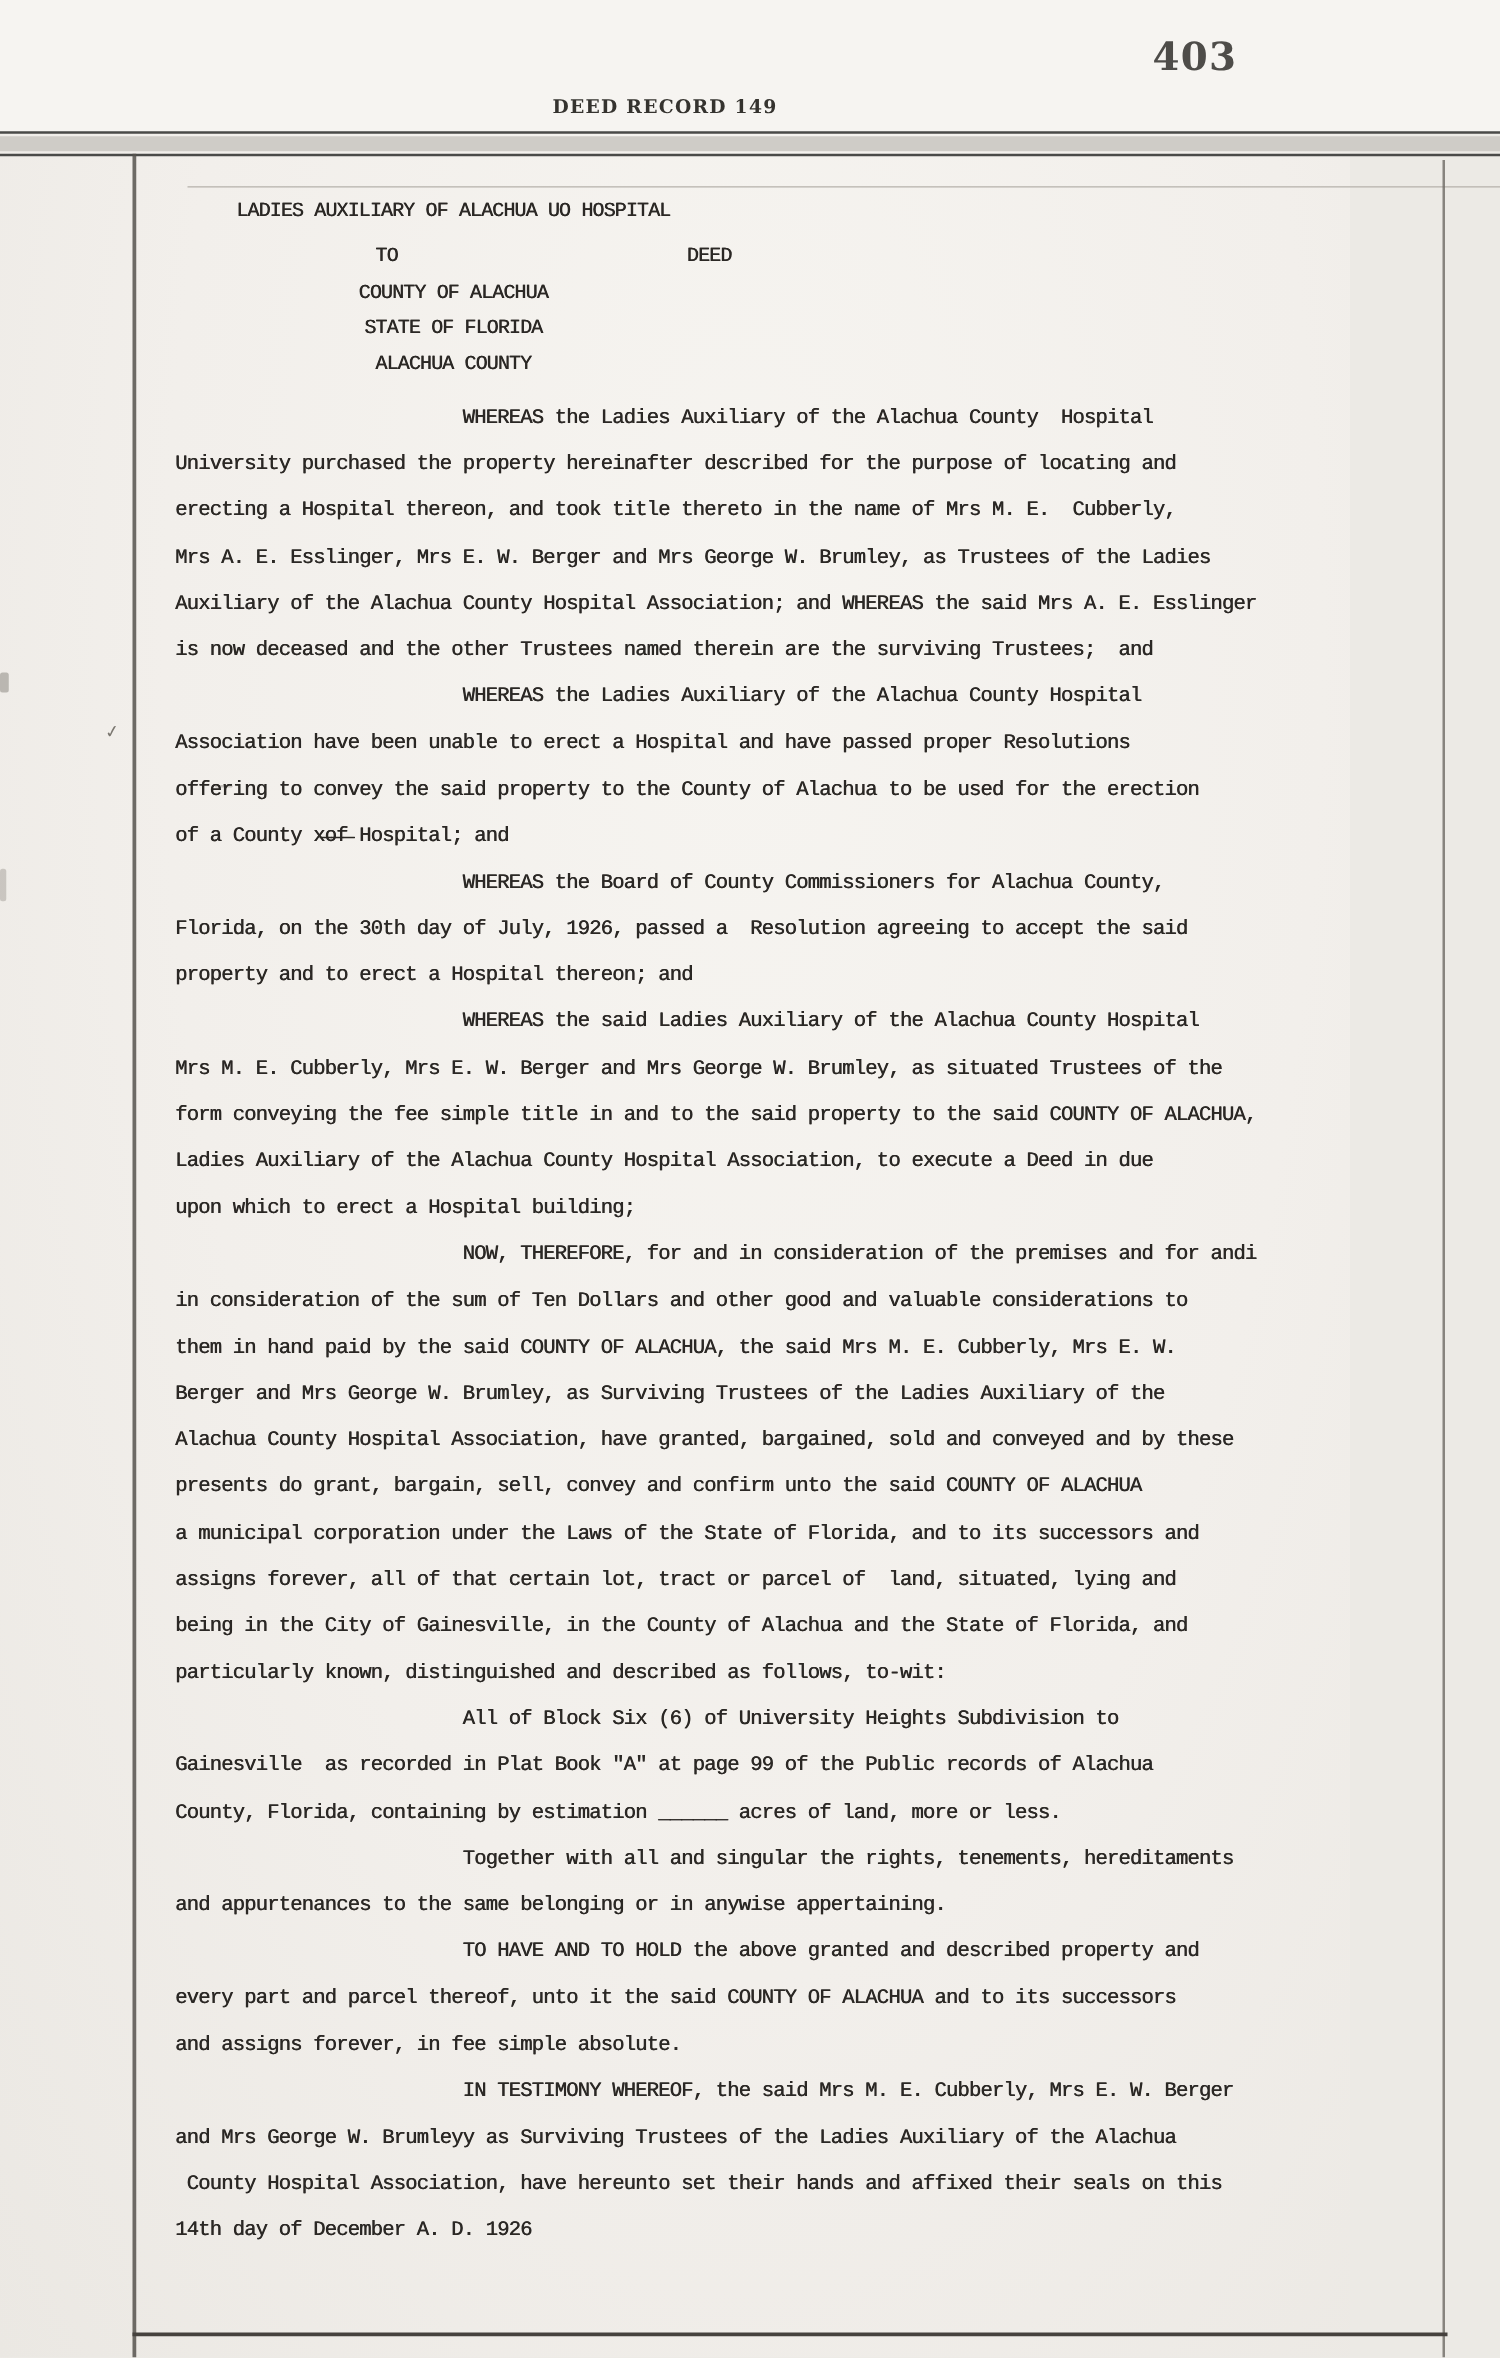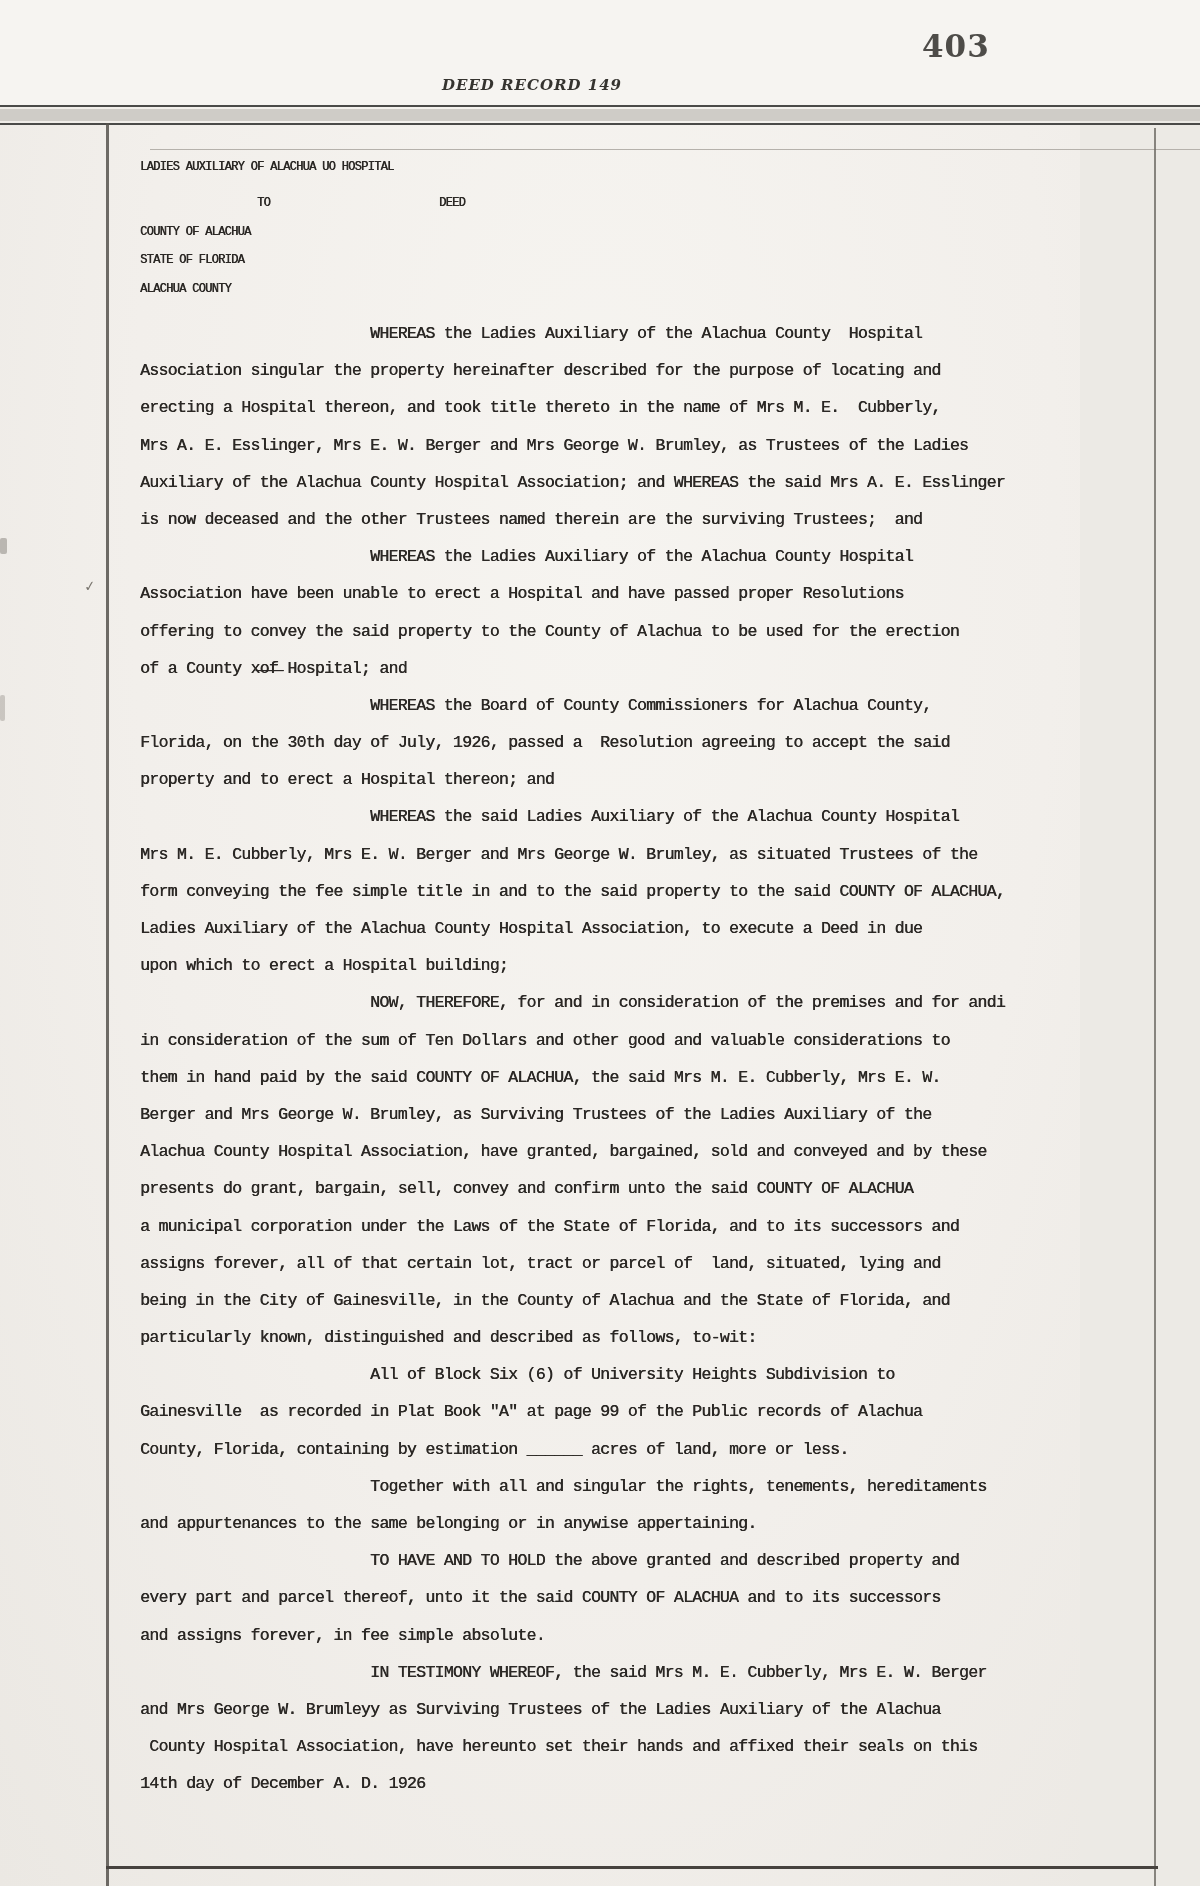--- a/index.html
+++ b/index.html
@@ -12,34 +12,35 @@
   }
   .top-strip{position:absolute;left:0;top:0;width:1200px;height:106px;background:#f6f4f1;}
   .page-number{
     position:absolute;left:922px;top:28px;
     font-family:"DejaVu Serif", serif;font-size:31px;font-weight:bold;
     color:#4e4c49;letter-spacing:1px;
   }
   .header-title{
     position:absolute;left:0;top:76px;width:1064px;text-align:center;
     font-family:"DejaVu Serif", serif;font-size:15px;font-weight:bold;
-    letter-spacing:1px;color:#35332f;font-style:italic;
+    letter-spacing:1px;color:#35332f;
   }
   .rule{position:absolute;}
   .rule-top-1{left:0;top:105px;width:1200px;height:2px;background:#4a4a48;}
   .rule-top-band{left:0;top:109px;width:1200px;height:12px;background:#cfccc7;}
   .rule-top-2{left:0;top:123px;width:1200px;height:2px;background:#4a4a48;}
   .rule-top-faint{left:150px;top:149px;width:1050px;height:1px;background:#b5b1ab;}
   .rule-left{left:106px;top:123px;width:3px;height:1763px;background:#56524e;opacity:.85;}
   .rule-right{left:1154px;top:128px;width:2px;height:1758px;background:#6e6a64;opacity:.8;}
   .rule-bottom{left:106px;top:1866px;width:1052px;height:3px;background:#46423e;}
   .doc-heading{
     position:absolute;left:140px;top:160px;
-    font-size:12px;letter-spacing:-0.7px;
+    font-size:16px;letter-spacing:-0.7px;
     text-shadow:0.4px 0 0 currentColor;
+    text-align:center;
   }
   .doc-heading .line{white-space:pre;height:28.4px;}
   .doc-heading .line:first-child{margin-bottom:8px;}
   .doc-body{
     position:absolute;left:140px;top:324px;
     font-size:16.5px;letter-spacing:-0.7px;
     text-shadow:0.4px 0 0 currentColor;
   }
   .doc-body .line{white-space:pre;height:37.2px;}
   .check-mark{
@@ -79,21 +80,21 @@
   <div class="doc-heading">
       <div class="line">LADIES AUXILIARY OF ALACHUA UO HOSPITAL</div>
       <div class="line">                  TO                          DEED</div>
       <div class="line">COUNTY OF ALACHUA</div>
       <div class="line">STATE OF FLORIDA</div>
       <div class="line">ALACHUA COUNTY</div>
     </div>
 
   <div class="doc-body">
       <div class="line">                         WHEREAS the Ladies Auxiliary of the Alachua County  Hospital</div>
-      <div class="line">Association singular the property hereinafter described for the purpose of locating and</div>
+      <div class="line">University purchased the property hereinafter described for the purpose of locating and</div>
       <div class="line">erecting a Hospital thereon, and took title thereto in the name of Mrs M. E.  Cubberly,</div>
       <div class="line">Mrs A. E. Esslinger, Mrs E. W. Berger and Mrs George W. Brumley, as Trustees of the Ladies</div>
       <div class="line">Auxiliary of the Alachua County Hospital Association; and WHEREAS the said Mrs A. E. Esslinger</div>
       <div class="line">is now deceased and the other Trustees named therein are the surviving Trustees;  and</div>
       <div class="line">                         WHEREAS the Ladies Auxiliary of the Alachua County Hospital</div>
       <div class="line">Association have been unable to erect a Hospital and have passed proper Resolutions</div>
       <div class="line">offering to convey the said property to the County of Alachua to be used for the erection</div>
       <div class="line">of a County x̶o̶f̶ Hospital; and</div>
       <div class="line">                         WHEREAS the Board of County Commissioners for Alachua County,</div>
       <div class="line">Florida, on the 30th day of July, 1926, passed a  Resolution agreeing to accept the said</div>

